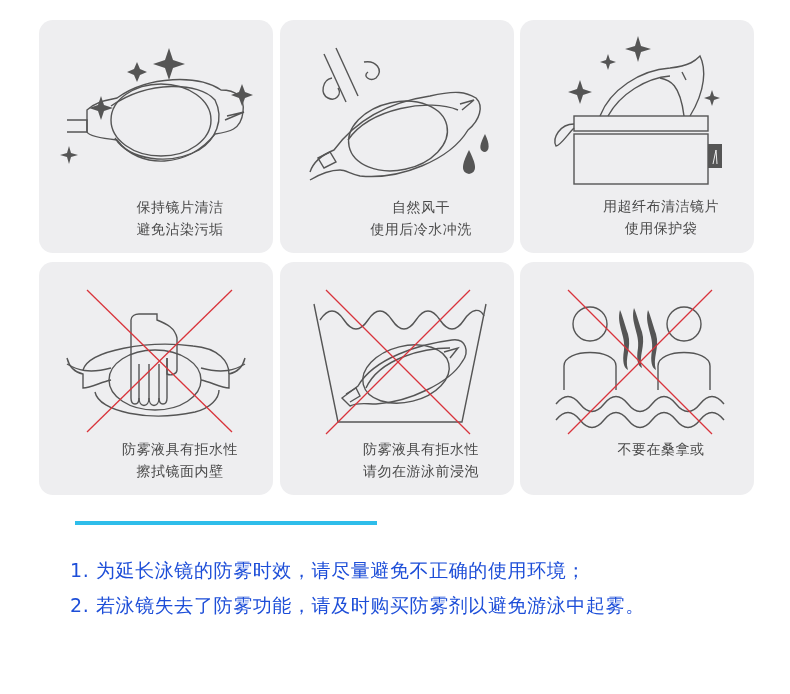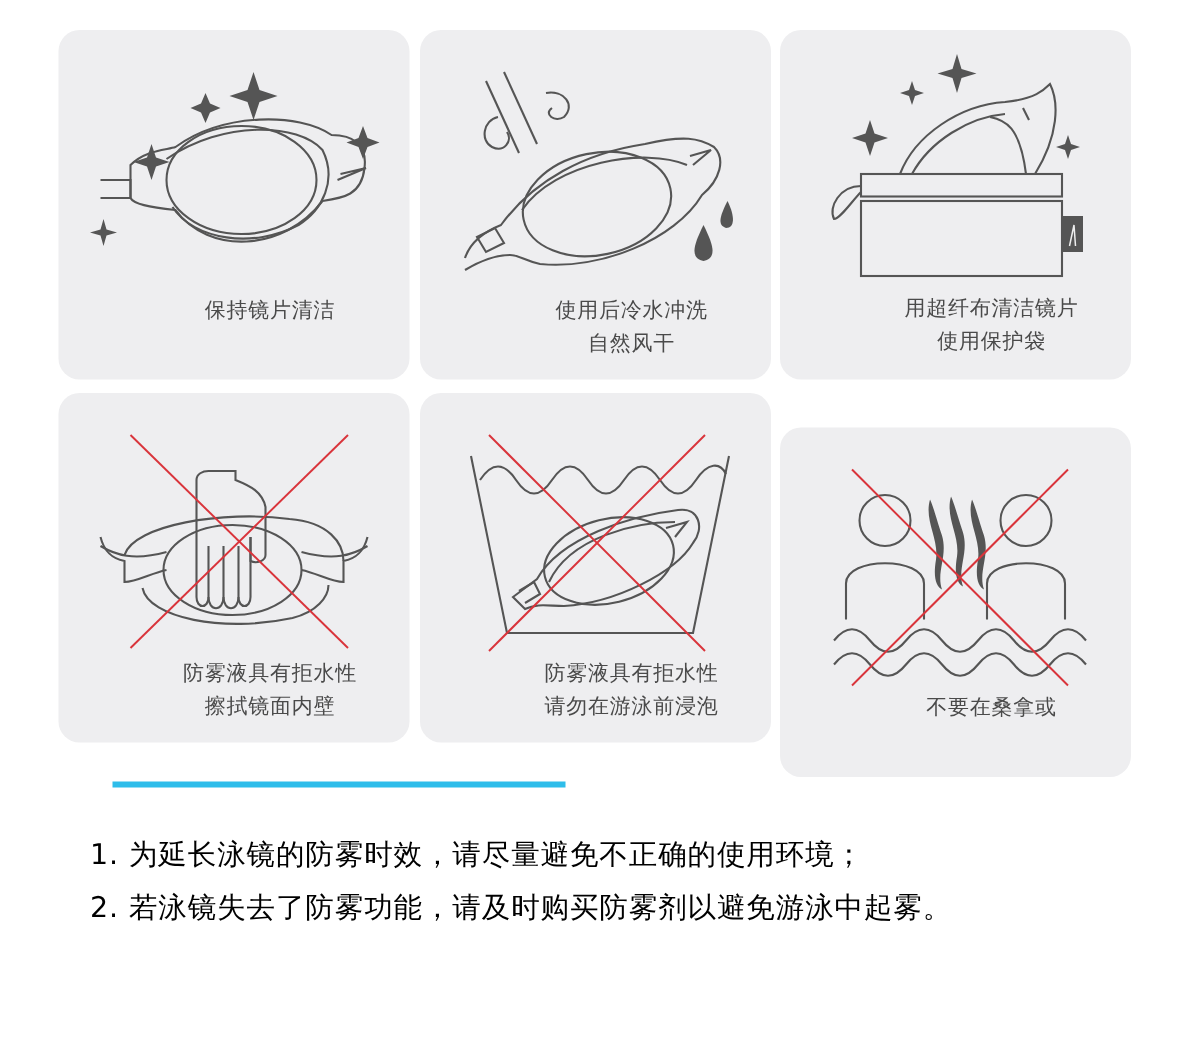--- a/index.html
+++ b/index.html
@@ -5,21 +5,21 @@
   html, body { margin:0; padding:0; background:#ffffff; }
   body { width:790px; height:694px; position:relative; overflow:hidden;
          font-family:"DejaVu Sans", "Liberation Sans", sans-serif; }
   .grid { position:absolute; left:39px; top:20px; width:715px; height:475px; }
   .card { position:absolute; width:234px; height:233px; background:#eeeef0; border-radius:14px; }
   .card svg.icon { position:absolute; left:0; top:0; width:234px; height:180px; }
   .caption { position:absolute; left:0; right:0; top:176px; text-align:center;
              font-size:14px; line-height:22px; color:#4a4a4a; letter-spacing:0.5px; }
   .caption div { white-space:nowrap;padding-left:48px; }
   .divider { position:absolute; left:75px; top:521px; width:302px; height:4px; background:#2ebdea; }
-  .notes { position:absolute; left:60px; top:553px; color:#000000; font-size:19px; line-height:35px; letter-spacing:0.6px; }
+  .notes { position:absolute; left:70px; top:553px; color:#1d4ed8; font-size:19px; line-height:35px; letter-spacing:0.6px; }
   .notes div { white-space:nowrap; }
 </style>
 </head>
 <body>
 
 <div class="grid">
 
   <div class="card" style="left:0;top:0;">
     <svg class="icon" viewBox="0 0 234 180">
       <g fill="none" stroke="#555" stroke-width="1.4">
@@ -32,20 +32,21 @@
       <g fill="#555">
         <path d="M130 28 L134 40 L146 44 L134 48 L130 60 L126 48 L114 44 L126 40 Z"></path>
         <path d="M98 42 L101 49 L108 52 L101 55 L98 62 L95 55 L88 52 L95 49 Z"></path>
         <path d="M62 76 L65 85 L74 88 L65 91 L62 100 L59 91 L50 88 L59 85 Z"></path>
         <path d="M203 64 L206 72 L214 75 L206 78 L203 86 L200 78 L192 75 L200 72 Z"></path>
         <path d="M30 126 L32 133 L39 135 L32 137 L30 144 L28 137 L21 135 L28 133 Z"></path>
       </g>
     </svg>
     <div class="caption">
       <div>保持镜片清洁</div>
+      <div>避免沾染污垢</div>
     </div>
   </div>
 
   <div class="card" style="left:241px;top:0;">
     <svg class="icon" viewBox="0 0 234 180">
       <g fill="none" stroke="#555" stroke-width="1.4">
         <path d="M44 34 L66 82"></path>
         <path d="M56 28 L78 76"></path>
         <path d="M52 58 C42 60 40 74 48 78 C56 82 62 74 58 68"></path>
         <path d="M84 42 C96 40 104 50 96 58 C90 62 82 56 88 52"></path>
@@ -54,22 +55,22 @@
         <ellipse cx="118" cy="116" rx="50" ry="34" transform="rotate(-12 118 116)"></ellipse>
         <path d="M68 120 C90 88 150 78 178 90"></path>
         <path d="M180 84 L194 80 L182 90"></path>
       </g>
       <g fill="#555">
         <path d="M205 114 C200 124 198 130 204 132 C210 132 210 124 205 114 Z"></path>
         <path d="M189 130 C182 144 180 152 189 154 C198 152 196 144 189 130 Z"></path>
       </g>
     </svg>
     <div class="caption">
+      <div>自然风干</div>
       <div>使用后冷水冲洗</div>
-      <div>自然风干</div>
     </div>
   </div>
 
   <div class="card" style="left:481px;top:0;font-family:Liberation Serif, serif;">
     <svg class="icon" viewBox="0 0 234 180">
       <g fill="none" stroke="#555" stroke-width="1.4">
         <path d="M80 96 C90 70 120 50 150 48 C170 46 176 40 180 36 C186 48 186 70 170 96"></path>
         <path d="M88 96 C100 74 126 58 150 56"></path>
         <path d="M140 58 C150 60 160 64 164 96"></path>
         <path d="M162 52 L166 60"></path>
@@ -137,21 +138,21 @@
         <line x1="46" y1="28" x2="190" y2="172"></line>
         <line x1="190" y1="28" x2="46" y2="172"></line>
       </g>
     </svg>
     <div class="caption">
       <div>防雾液具有拒水性</div>
       <div>请勿在游泳前浸泡</div>
     </div>
   </div>
 
-  <div class="card" style="left:481px;top:242px;margin-top:23px;">
+  <div class="card" style="left:481px;top:242px;">
     <svg class="icon" viewBox="0 0 234 180">
       <g fill="none" stroke="#555" stroke-width="1.4">
         <circle cx="70" cy="62" r="17"></circle>
         <path d="M44 128 L44 104 C44 86 96 86 96 104 L96 128"></path>
         <circle cx="164" cy="62" r="17"></circle>
         <path d="M138 128 L138 104 C138 86 190 86 190 104 L190 128"></path>
         <path d="M36 142 C44 132 52 132 60 142 C68 152 76 152 84 142 C92 132 100 132 108 142 C116 152 124 152 132 142 C140 132 148 132 156 142 C164 152 172 152 180 142 C188 132 196 132 204 142"></path>
         <path d="M36 158 C44 148 52 148 60 158 C68 168 76 168 84 158 C92 148 100 148 108 158 C116 168 124 168 132 158 C140 148 148 148 156 158 C164 168 172 168 180 158 C188 148 196 148 204 158"></path>
       </g>
       <g fill="#555">

